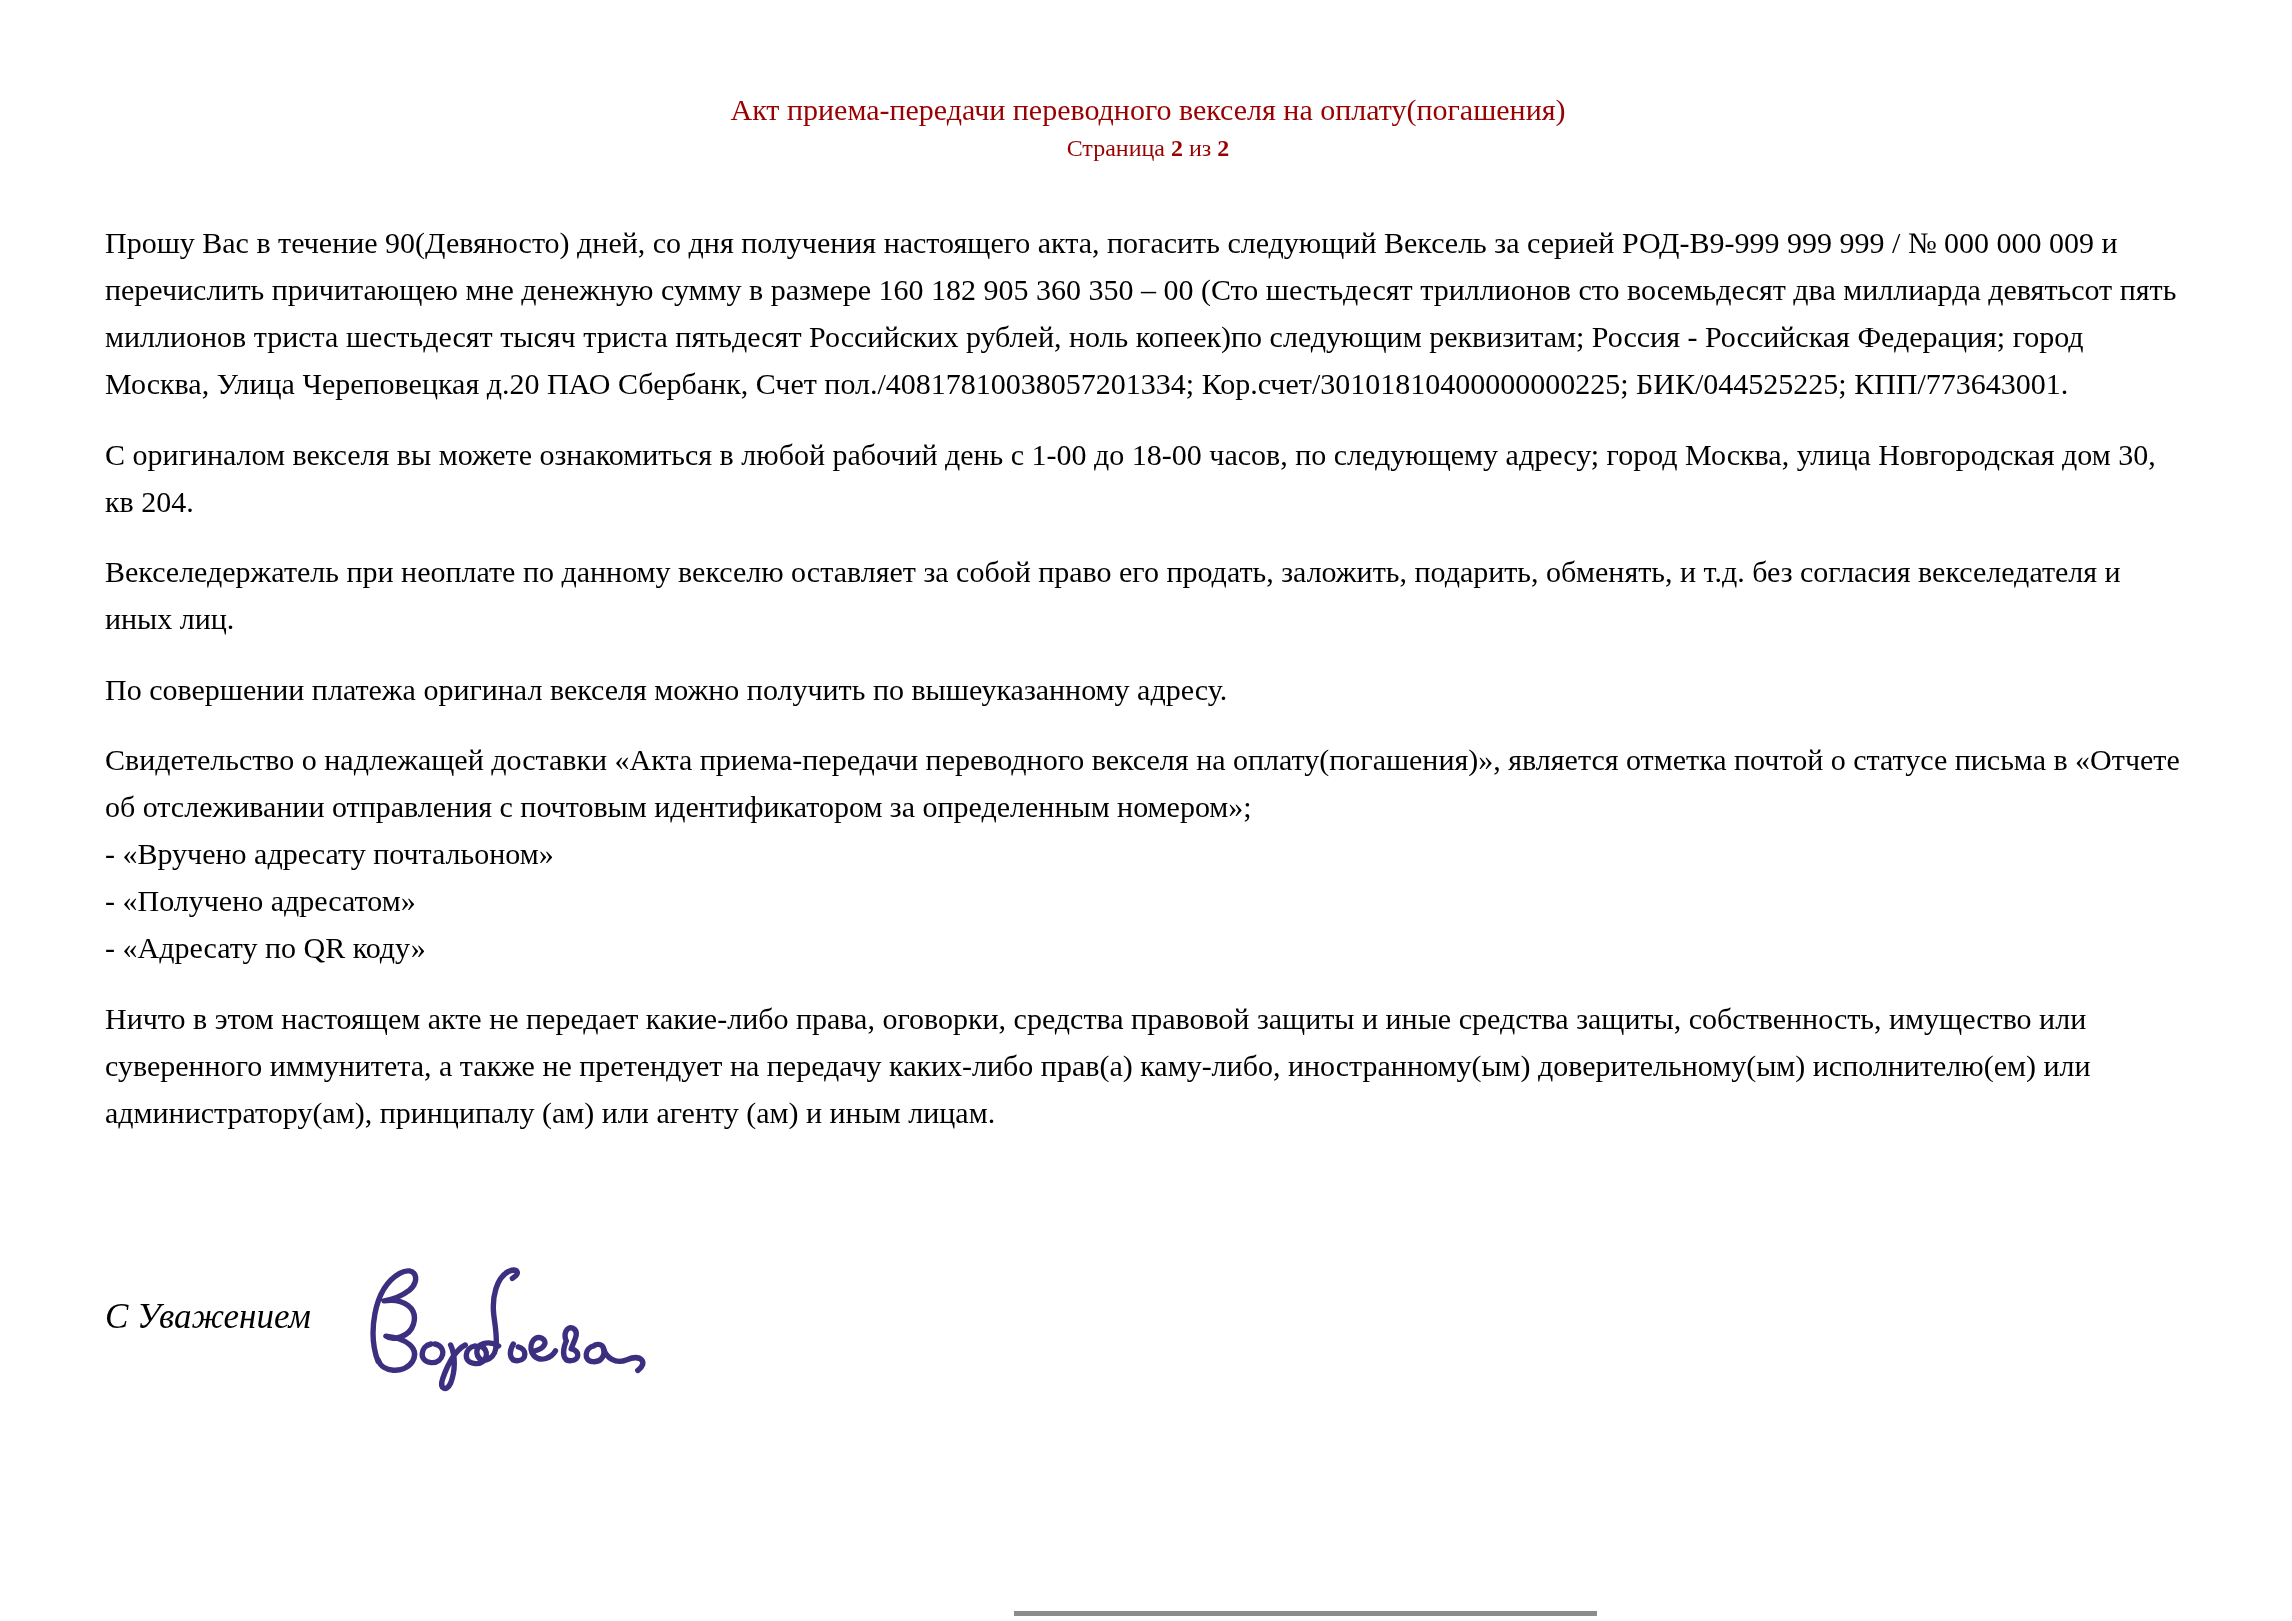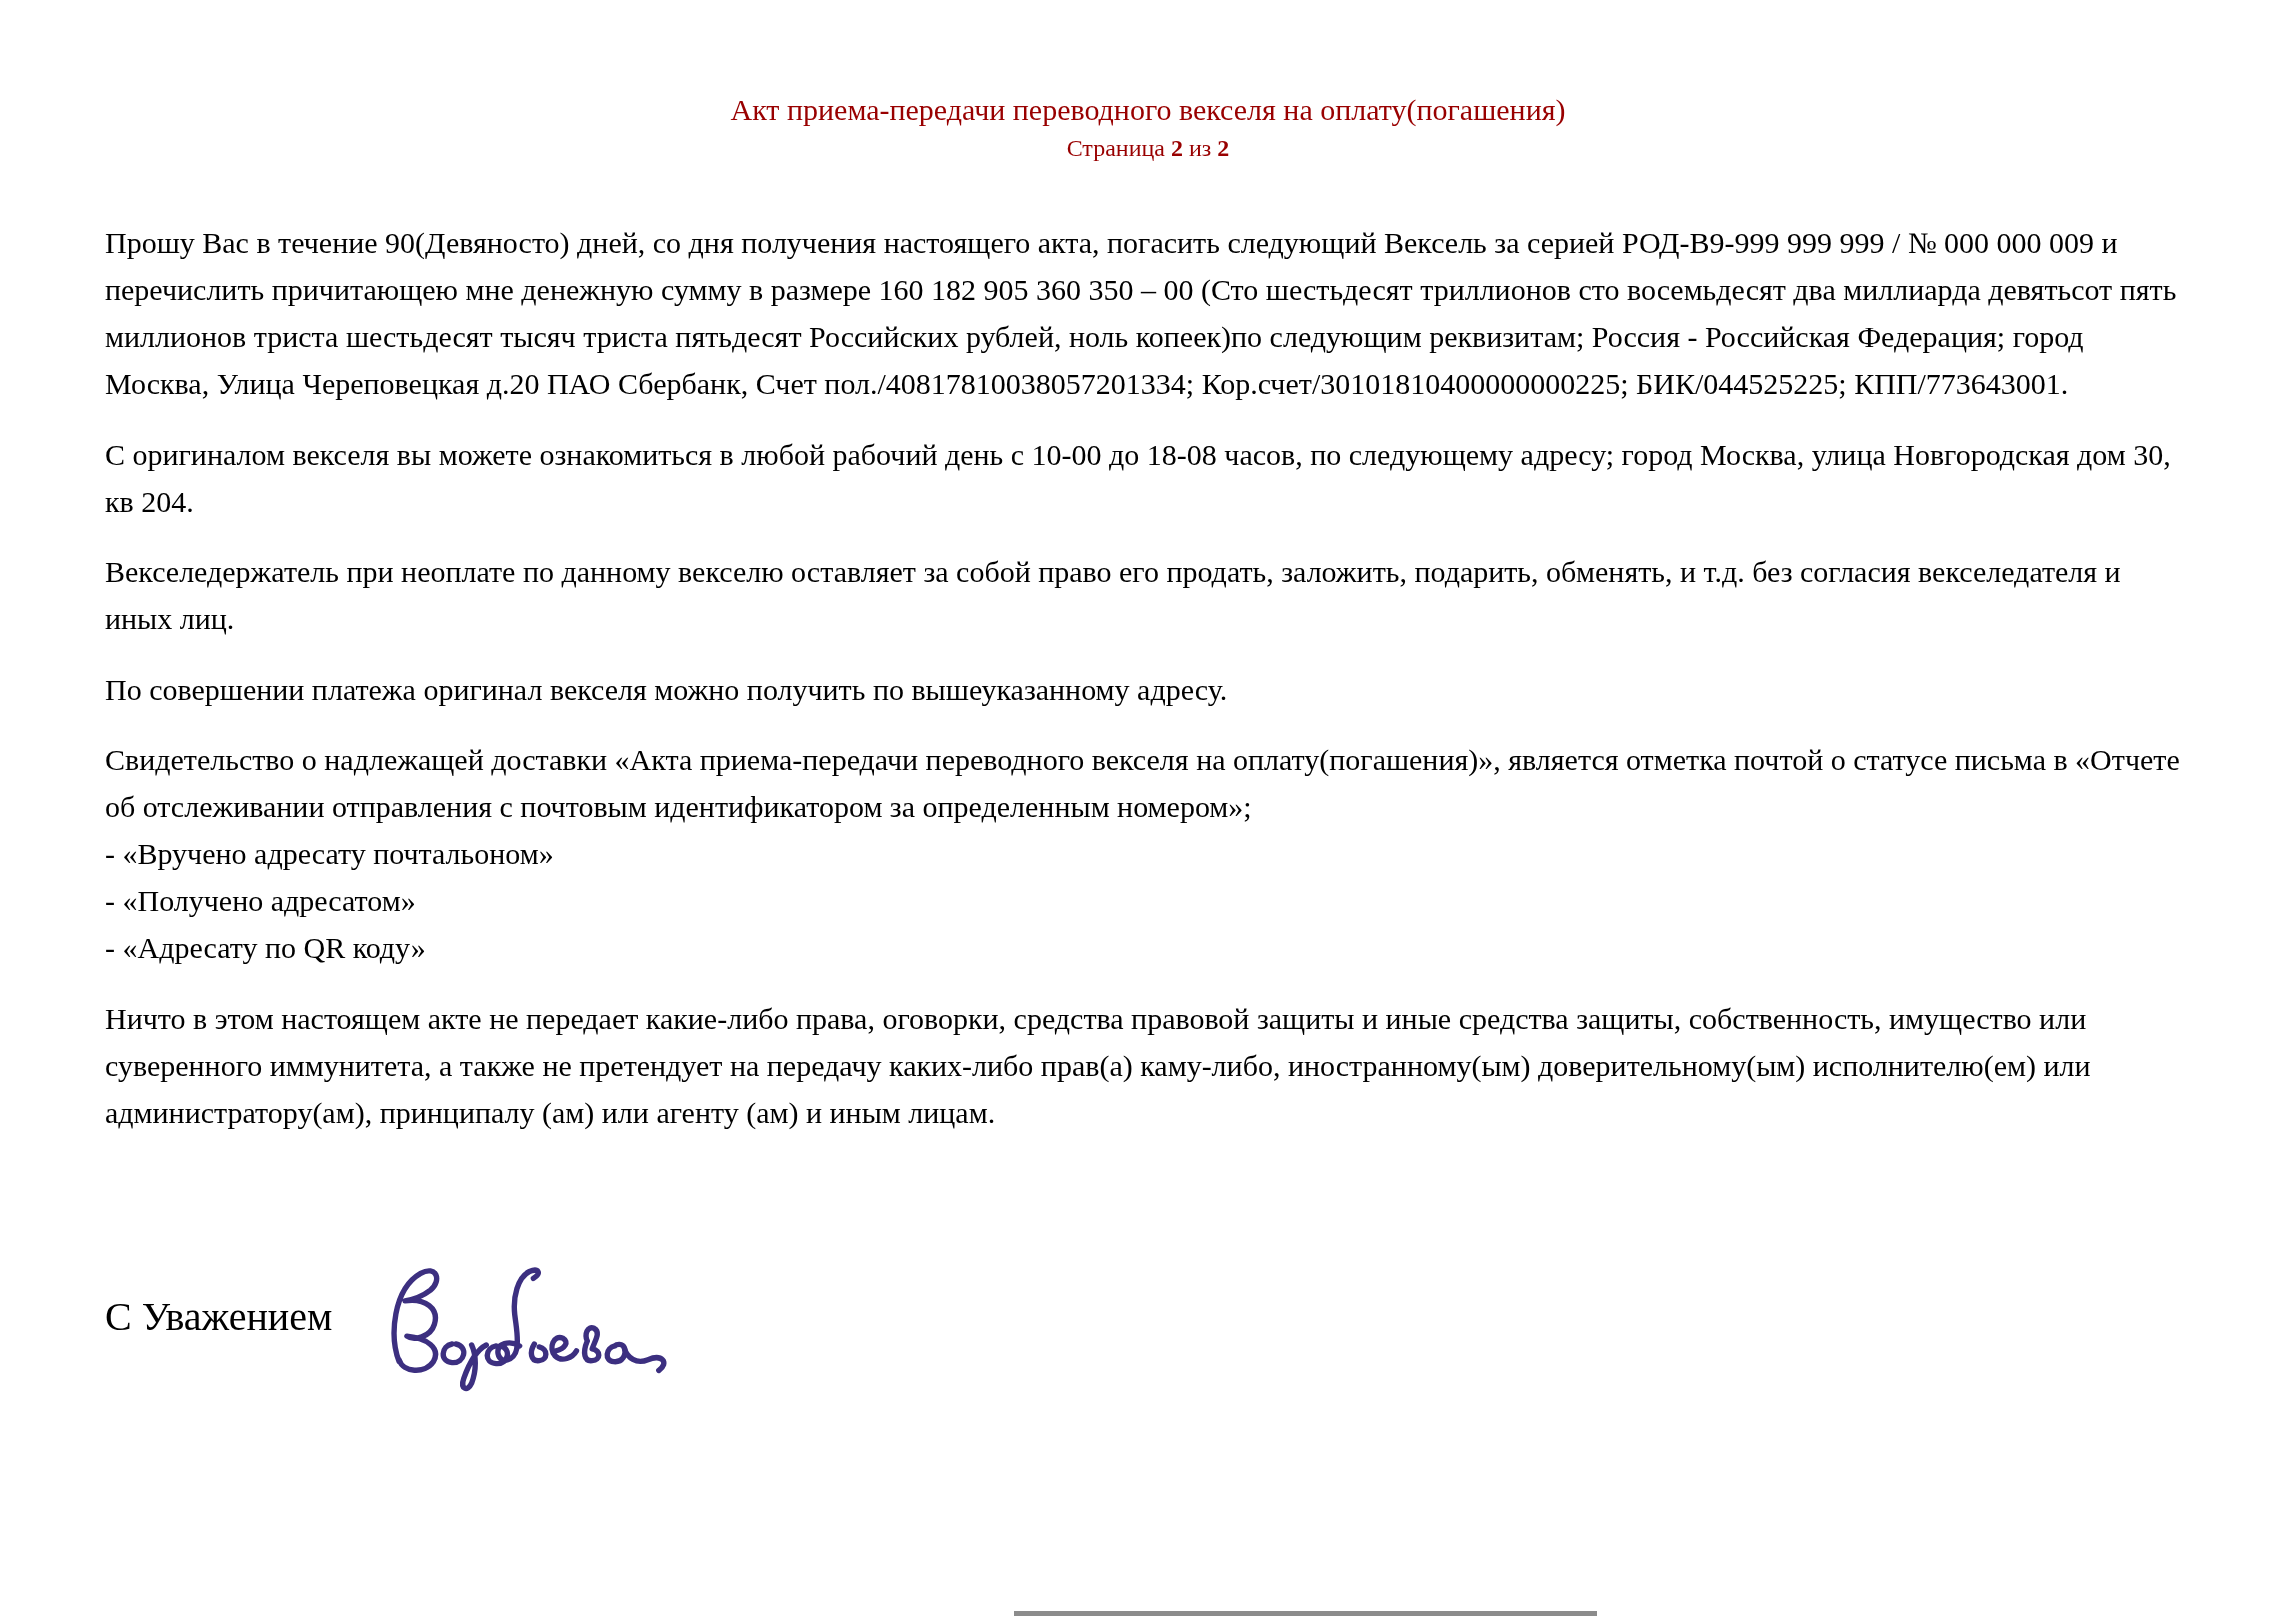--- a/index.html
+++ b/index.html
@@ -23,21 +23,21 @@
   .content { max-width: 2086px; font-size: 30px; line-height: 47px; }
   .content p { margin: 0 0 23.5px 0; }
   .content .tight { margin: 0; }
   .list-block { margin: 0 0 23.5px 0; }
   .attachment-block { margin: 0 0 23.5px 0; }
   .closing-row {
     margin-top: 116px;
     display: flex;
     align-items: flex-start;
   }
-  .salutation { font-size: 40px; line-height: 47px; padding-top: 41px; }
+  .salutation { font-size: 35px; line-height: 47px; padding-top: 41px; font-style: italic; }
   .signature {
     display: inline-block;
     margin-left: 33px;
     position: relative;
     top: -5.9px;
   }
   .signature svg { display: block; }
   .bottom-divider {
     position: absolute;
     left: 1014px; top: 1611px;
@@ -57,21 +57,21 @@
       <b>2</b>
       <span>из</span>
       <b>2</b>
     </div>
   </header>
 
   <main class="content">
 
     <p>Прошу Вас в течение 90(Девяносто) дней, со дня получения настоящего акта, погасить следующий Вексель за серией РОД-В9-999 999 999 / № 000 000 009 и перечислить причитающею мне денежную сумму в размере 160 182 905 360 350 – 00 (Сто шестьдесят триллионов сто восемьдесят два миллиарда девятьсот пять миллионов триста шестьдесят тысяч триста пятьдесят Российских рублей, ноль копеек)по следующим реквизитам; Россия - Российская Федерация; город Москва, Улица Череповецкая д.20 ПАО Сбербанк, Счет пол./40817810038057201334; Кор.счет/30101810400000000225; БИК/044525225; КПП/773643001.</p>
 
-    <p>С оригиналом векселя вы можете ознакомиться в любой рабочий день с 10-00 до 18-08 часов, по следующему адресу; город Москва, улица Новгородская дом 30, кв 204.</p>
+    <p>С оригиналом векселя вы можете ознакомиться в любой рабочий день с 1-00 до 18-00 часов, по следующему адресу; город Москва, улица Новгородская дом 30, кв 204.</p>
 
     <p>Векселедержатель при неоплате по данному векселю оставляет за собой право его продать, заложить, подарить, обменять, и т.д. без согласия векселедателя и иных лиц.</p>
 
     <p>По совершении платежа оригинал векселя можно получить по вышеуказанному адресу.</p>
 
     <div class="list-block">
       <p class="tight">Свидетельство о надлежащей доставки «Акта приема-передачи переводного векселя на оплату(погашения)», является отметка почтой о статусе письма в «Отчете об отслеживании отправления с почтовым идентификатором за определенным номером»;</p>
       <div>- «Вручено адресату почтальоном»</div>
       <div>- «Получено адресатом»</div>
       <div>- «Адресату по QR коду»</div>

